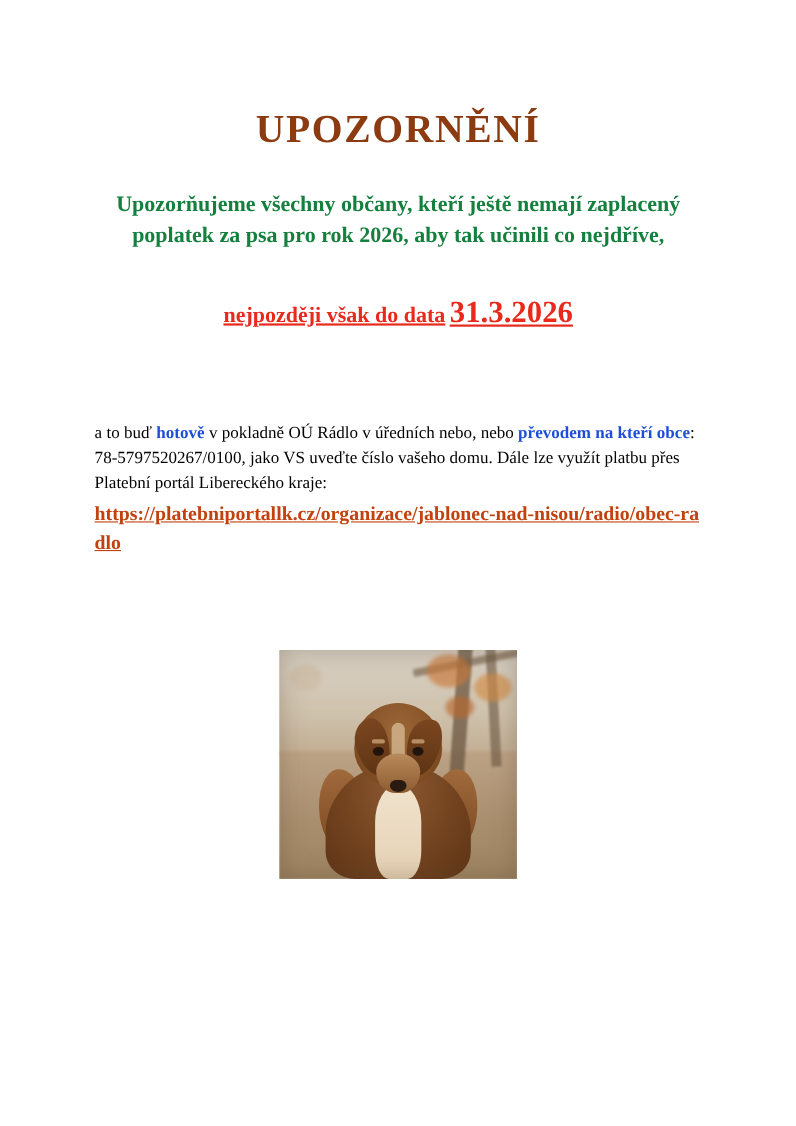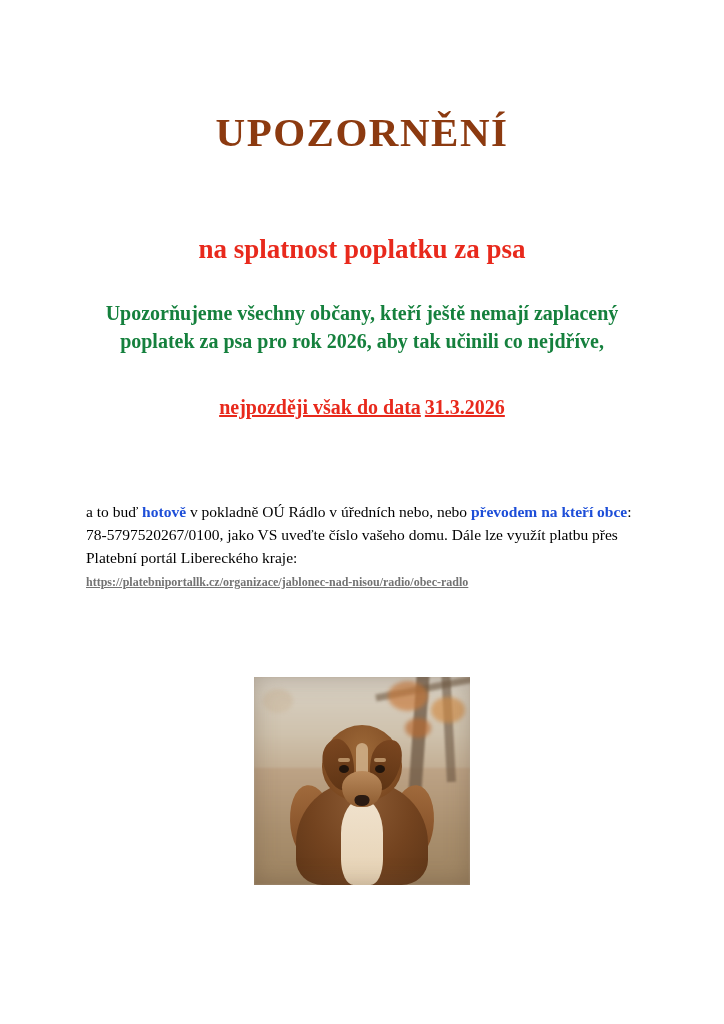--- a/index.html
+++ b/index.html
@@ -16,24 +16,24 @@
     overflow: hidden;
   }
   .page {
     width: 724px;
     height: 1024px;
     box-sizing: border-box;
     padding: 0 44px;
     position: relative;
   }
   .title {
-    margin: 12px;
+    margin: 0;
     padding-top: 96px;
     text-align: center;
-    font-size: 41px;
+    font-size: 36px;
     font-weight: bold;
     letter-spacing: 1.5px;
     color: #8c3a10;
     font-family: "Liberation Serif", serif;
   }
   .subtitle {
     margin: 0;
     padding-top: 66px;
     text-align: center;
     font-size: 27px;
@@ -57,44 +57,44 @@
     padding-top: 40px;
     text-align: center;
     color: #e8291c;
     font-weight: bold;
   }
   .deadline .dl-text {
     font-size: 20px;
     text-decoration: underline;
   }
   .deadline .dl-date {
-    font-size: 20px;
+    font-size: 28px;
     text-decoration: underline;
   }
   .payment {
     margin: 0;
     padding-top: 82px;
     padding-left: 42px;
     padding-right: 42px;
     font-size: 15.5px;
     line-height: 1.48;
     text-align: left;
     color: #000000;
   }
   .hl {
     color: #1d4ed8;
     font-weight: bold;
   }
   .link {
-    color: #737373;
+    color: #c2410c;
     font-weight: bold;
     text-decoration: underline;
     display: inline-block;
     padding-top: 2px;
-    font-size: 12px;
+    font-size: 18px;
     word-break: break-all;
   }
   .photo-wrap {
     display: flex;
     justify-content: center;
     padding-top: 84px;
   }
   .photo {
     width: 216px;
     height: 208px;
@@ -267,21 +267,20 @@
     pointer-events: none;
   }
 </style>
 </head>
 <body>
 
 <div class="page">
 
   <h1 class="title">UPOZORNĚNÍ</h1>
 
-  <h2 class="subtitle">na splatnost poplatku za psa</h2>
 
   <p class="body-block">Upozorňujeme všechny občany, kteří ještě nemají zaplacený poplatek za psa pro rok 2026, aby tak učinili co nejdříve,</p>
 
   <p class="deadline">
     <span class="dl-text">nejpozději však do data</span>
     <span class="dl-date">31.3.2026</span>
   </p>
 
   <p class="payment">
     <span>a to buď</span>

